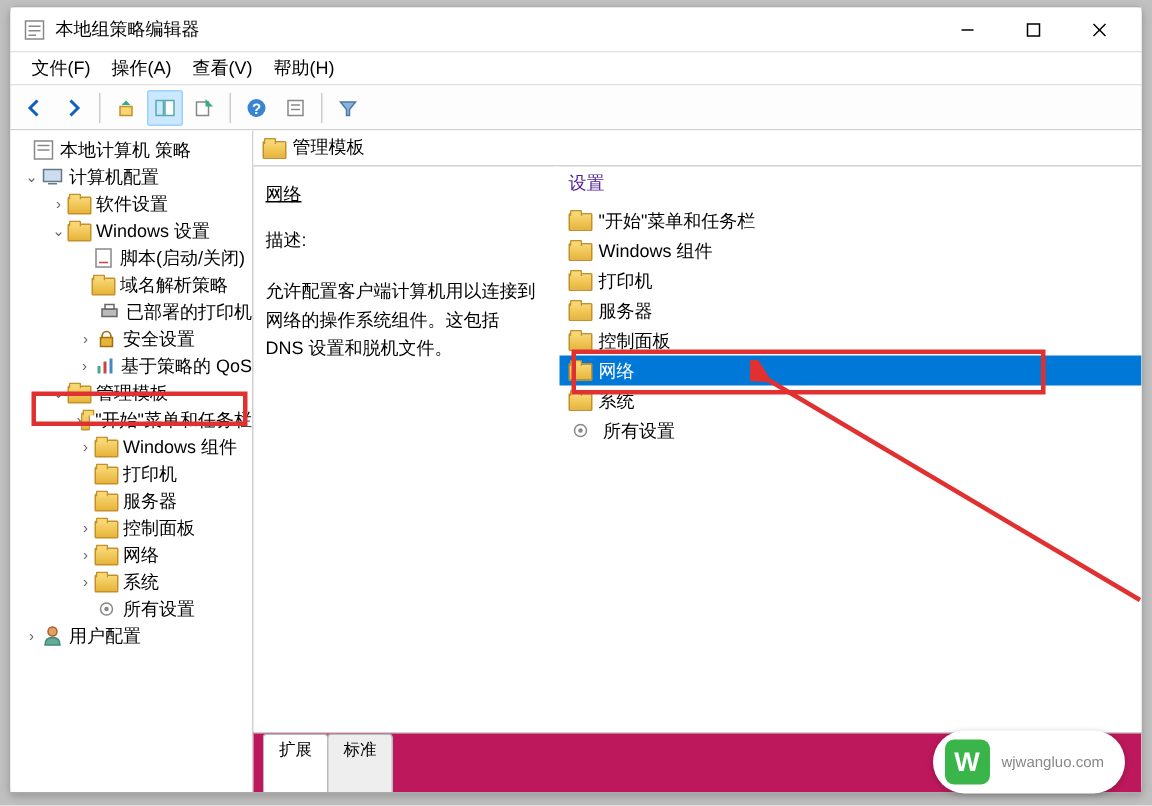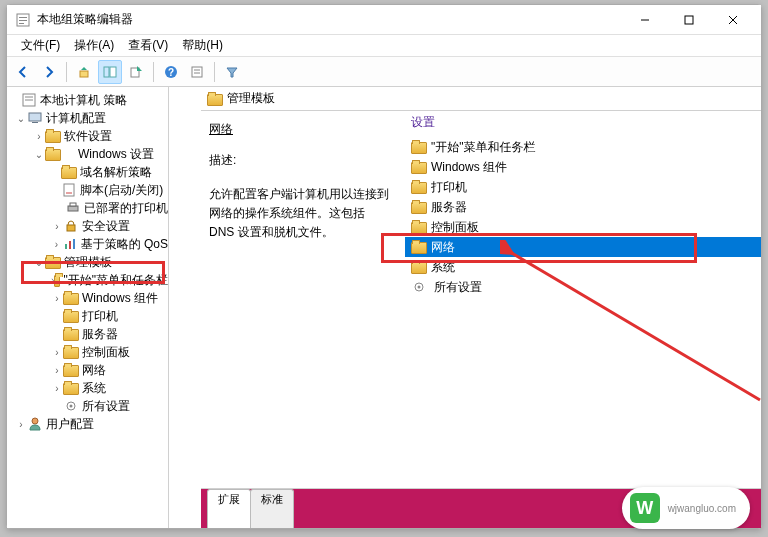--- a/index.html
+++ b/index.html
@@ -56,21 +56,20 @@
     border-bottom: 1px solid #d0d0d0;
   }
   .tool-btn { width: 24px; height:24px; display:flex;align-items:center;justify-content:center; border:1px solid transparent; border-radius:2px;}
   .tool-btn.sel{background:#cce8ff;border:1px solid #99d1ff;}
   .tool-sep{width:1px;height:20px;background:#ccc;margin:0 3px;}
   .body {
     flex:1;
     display:flex;
     overflow:hidden;
     background:#fff;
-    gap:32px;
   }
   .tree-pane {
     width:162px;
     border-right:1px solid #d0d0d0;
     overflow:hidden;
     padding-top:4px;
     background:#fff;
   }
   .tree-item {
     display:flex;
@@ -239,32 +238,32 @@
         <span>计算机配置</span>
       </div>
       <div class="tree-item" style="padding-left:26px;">
         <span class="twisty">›</span>
         <span class="folder-icon"></span>
         <span style="margin-left:3px">软件设置</span>
       </div>
       <div class="tree-item" style="padding-left:26px;">
         <span class="twisty">⌄</span>
         <span class="folder-icon"></span>
-        <span style="margin-left:17px">Windows 设置</span>
-      </div>
-      <div class="tree-item" style="padding-left:54px;">
-          <span class="folder-icon"></span>
-          <span style="margin-left:3px">域名解析策略</span>
-        </div>
+        <span style="margin-left:3px">Windows 设置</span>
+      </div>
       <div class="tree-item" style="padding-left:54px;">
           <svg class="node-icon" viewBox="0 0 16 16">
             <rect x="3" y="2" width="10" height="12" fill="#fff" stroke="#888"></rect>
             <path d="M5 11 L11 11" stroke="#c44"></path>
           </svg>
           <span>脚本(启动/关闭)</span>
+        </div>
+      <div class="tree-item" style="padding-left:54px;">
+          <span class="folder-icon"></span>
+          <span style="margin-left:3px">域名解析策略</span>
         </div>
       <div class="tree-item" style="padding-left:54px;justify-content:flex-end;">
           <svg class="node-icon" viewBox="0 0 16 16">
             <rect x="3" y="6" width="10" height="5" fill="#bbb" stroke="#666"></rect>
             <rect x="5" y="3" width="6" height="3" fill="#fff" stroke="#666"></rect>
           </svg>
           <span>已部署的打印机</span>
         </div>
       <div class="tree-item" style="padding-left:44px;">
           <span class="twisty">›</span>

